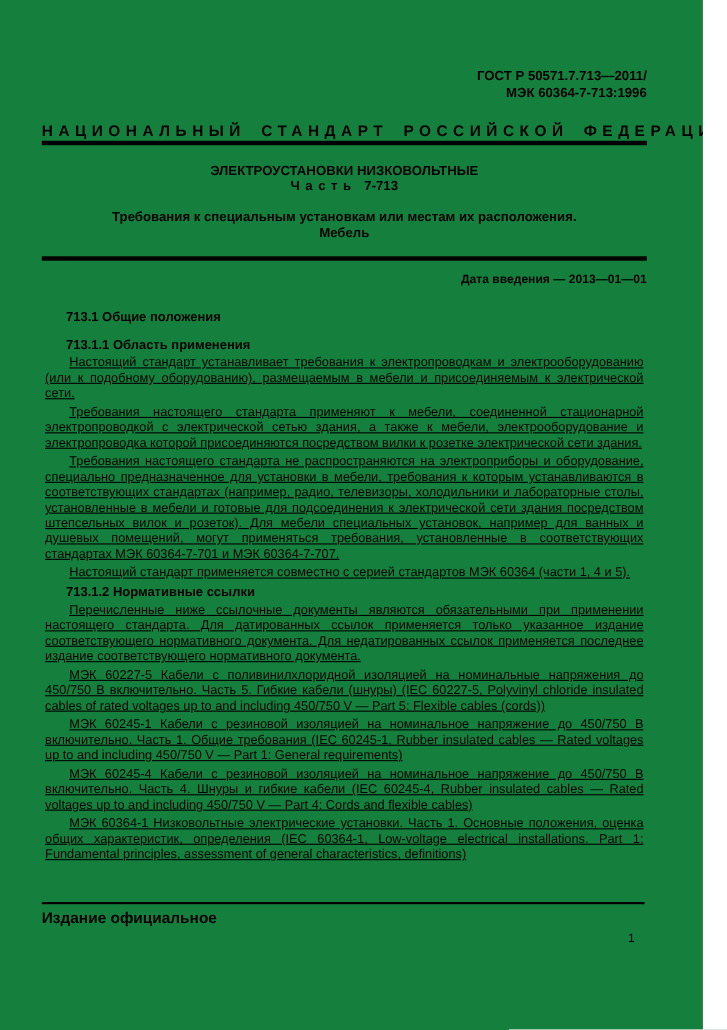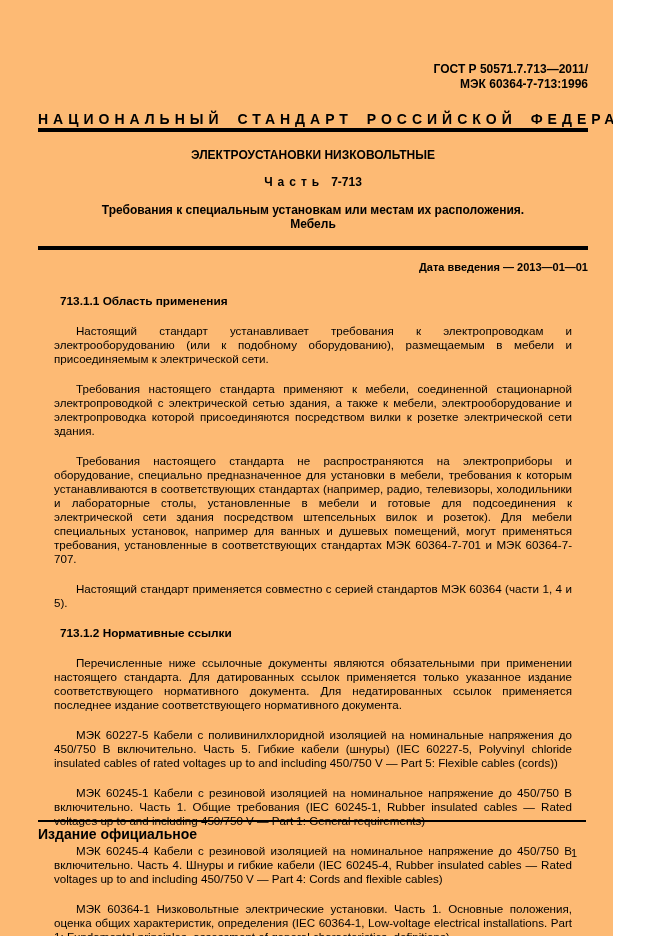--- a/index.html
+++ b/index.html
@@ -1,24 +1,23 @@
 <!DOCTYPE html>
 <html><head>
 <meta charset="utf-8">
 <style>
   html, body { margin: 0; padding: 0; background: #ffffff; }
   .page {
     position: relative;
-    width: 565px;
+    width: 639px;
     height: 936px;
-    background: #fdba74;
+    background: #15803d;
     color: #000000;
     font-family: "Liberation Sans", sans-serif;
     overflow: hidden;
-    padding-left: 48px;
   }
   .col {
     position: absolute;
     left: 38px;
     top: 62px;
     width: 550px;
   }
   .doc-codes {
     text-align: right;
     font-weight: bold;
@@ -40,21 +39,20 @@
   .rule.r1 { margin-top: 2px; }
   .rule.r2 { margin-top: 15px; }
   .title-main {
     margin-top: 16px;
     text-align: center;
     font-weight: bold;
     font-size: 12px;
     line-height: 14px;
   }
   .title-part {
-    margin-top: 13px;
     text-align: center;
     font-weight: bold;
     font-size: 12px;
     line-height: 14px;
   }
   .part-label { letter-spacing: 5px; margin-right: 7px; }
   .title-sub {
     text-align: center;
     font-weight: bold;
     font-size: 12px;
@@ -75,22 +73,23 @@
     font-size: 11px;
     line-height: 13px;
   }
   .content {
     margin-top: 20px;
     font-size: 11.6px;
     line-height: 14px;
     text-align: justify;
   }
   .content p {
-    margin: 16px;
+    margin: 3px;
     text-indent: 22px;
+    text-decoration: underline;
   }
   .content h3 {
     margin: 0;
     font-size: 11.8px;
     font-weight: bold;
     text-indent: 22px;
     text-align: left;
   }
   .content h3.mb11 { margin-bottom: 11px; }
   .content h3.mb2  { margin-bottom: 2px; }
@@ -138,20 +137,21 @@
 
     <div class="title-sub first">Требования к специальным установкам или местам их расположения.</div>
     <div class="title-sub">Мебель</div>
 
 
     <div class="rule r2"></div>
 
     <div class="date-intro">Дата введения — 2013—01—01</div>
 
     <div class="content">
+      <h3 class="mb11">713.1  Общие положения</h3>
       <h3 class="mb2">713.1.1  Область применения</h3>
       <p>Настоящий стандарт устанавливает требования к электропроводкам и электрооборудованию (или к подобному оборудованию), размещаемым в мебели и присоединяемым к электрической сети.</p>
       <p>Требования настоящего стандарта применяют к мебели, соединенной стационарной электропроводкой с электрической сетью здания, а также к мебели, электрооборудование и электропроводка которой присоединяются посредством вилки к розетке электрической сети здания.</p>
       <p>Требования настоящего стандарта не распространяются на электроприборы и оборудование, специально предназначенное для установки в мебели, требования к которым устанавливаются в соответствующих стандартах (например, радио, телевизоры, холодильники и лабораторные столы, установленные в мебели и готовые для подсоединения к электрической сети здания посредством штепсельных вилок и розеток). Для мебели специальных установок, например для ванных и душевых помещений, могут применяться требования, установленные в соответствующих стандартах МЭК 60364-7-701 и МЭК 60364-7-707.</p>
       <p>Настоящий стандарт применяется совместно с серией стандартов МЭК 60364 (части 1, 4 и 5).</p>
       <h3>713.1.2  Нормативные ссылки</h3>
       <p>Перечисленные ниже ссылочные документы являются обязательными при применении настоящего стандарта. Для датированных ссылок применяется только указанное издание соответствующего нормативного документа. Для недатированных ссылок применяется последнее издание соответствующего нормативного документа.</p>
       <p>МЭК 60227-5 Кабели с поливинилхлоридной изоляцией на номинальные напряжения до 450/750 В включительно. Часть 5. Гибкие кабели (шнуры) (IEC 60227-5, Polyvinyl chloride insulated cables of rated voltages up to and including 450/750 V — Part 5: Flexible cables (cords))</p>
       <p>МЭК 60245-1 Кабели с резиновой изоляцией на номинальное напряжение до 450/750 В включительно. Часть 1. Общие требования (IEC 60245-1, Rubber insulated cables — Rated voltages up to and including 450/750 V — Part 1: General requirements)</p>
       <p>МЭК 60245-4 Кабели с резиновой изоляцией на номинальное напряжение до 450/750 В включительно. Часть 4. Шнуры и гибкие кабели (IEC 60245-4, Rubber insulated cables — Rated voltages up to and including 450/750 V — Part 4: Cords and flexible cables)</p>

